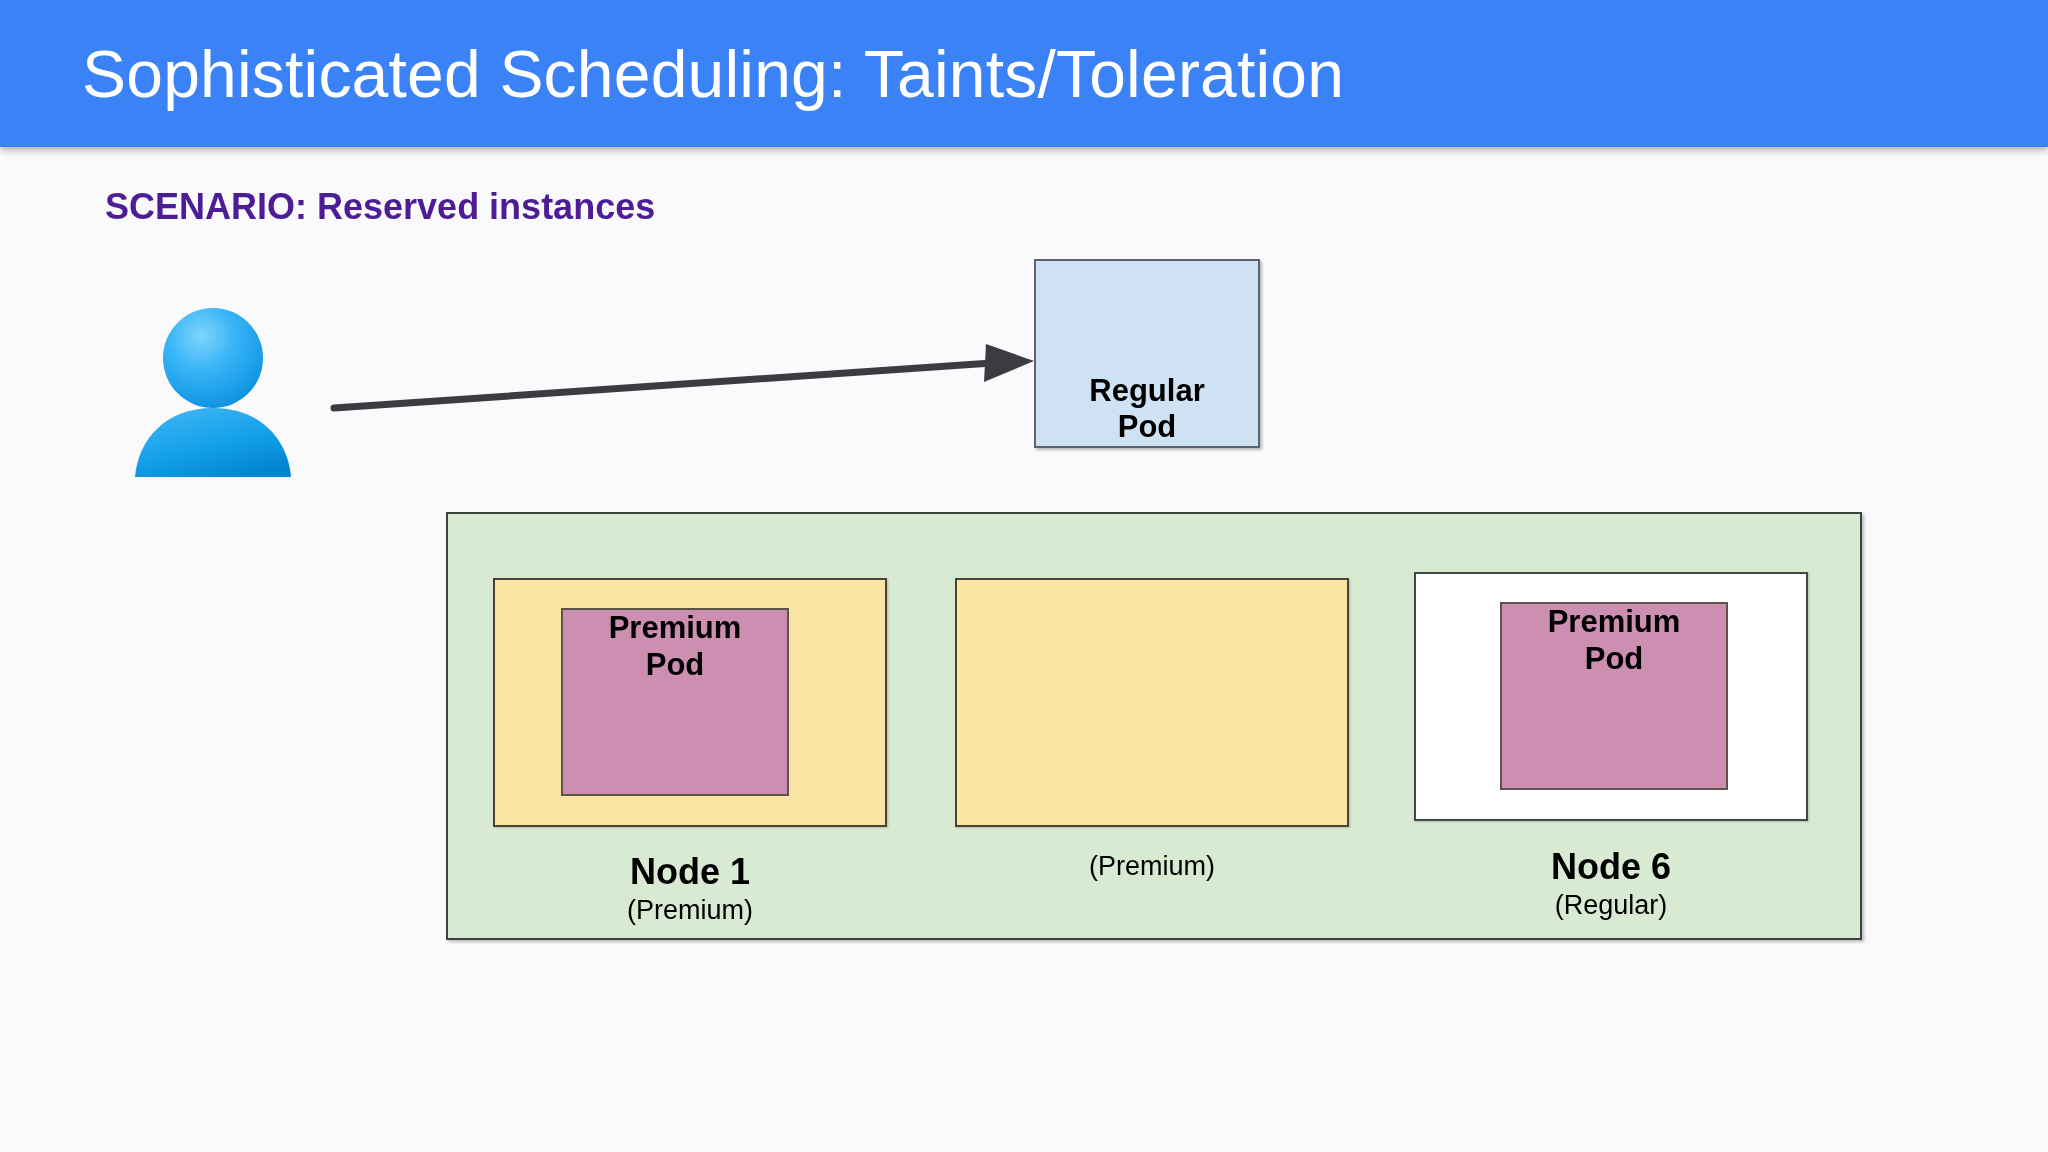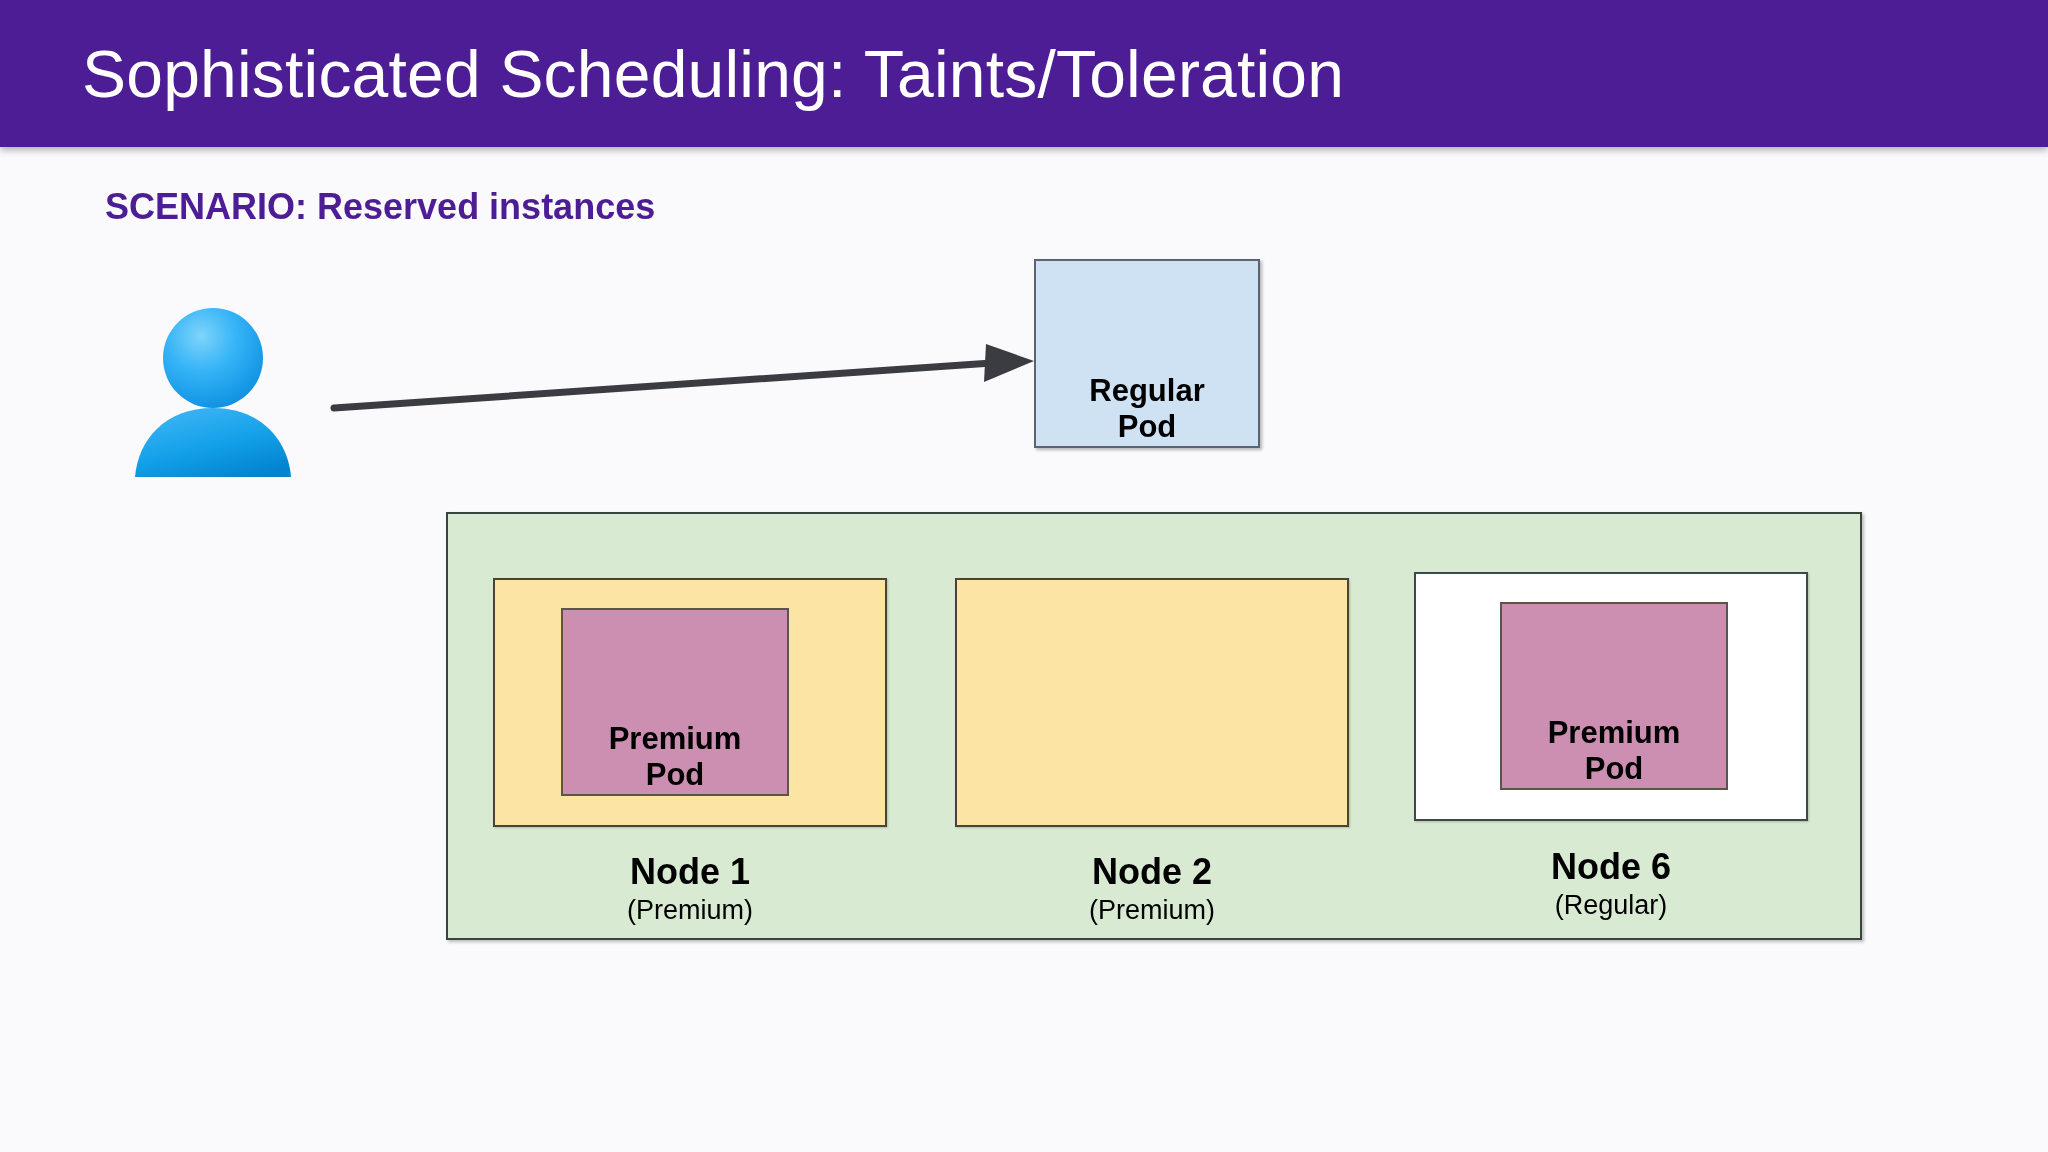--- a/index.html
+++ b/index.html
@@ -20,21 +20,21 @@
     background: #faf9fb;
   }
 
   
   .title-banner {
     position: absolute;
     left: 0;
     top: 0;
     width: 2048px;
     height: 147px;
-    background: #4c1d95;
+    background: #3b82f6;
     box-shadow: 0 3px 7px rgba(0,0,0,0.30);
     z-index: 5;
   }
   .title-text {
     position: absolute;
     left: 82px;
     top: 50%;
     transform: translateY(-50%);
     color: #ffffff;
     font-size: 66px;
@@ -132,21 +132,21 @@
   .node1-box { left: 493px; top: 578px;  width: 394px; height: 249px; }
   .node2-box { left: 955px; top: 578px;  width: 394px; height: 249px; }
   .node3-box { left: 1414px; top: 572px; width: 394px; height: 249px; }
 
   
   .premium-pod {
     position: absolute;
     background: #cc8eb1;
     border: 2px solid #5a5548;
     display: flex;
-    align-items: flex-end;
+    align-items: flex-start;
     justify-content: center;
     text-align: center;
     font-size: 31px;
     font-weight: bold;
     color: #000000;
     line-height: 1.18;
   }
   .pod-in-node1 { left: 561px;  top: 608px; width: 228px; height: 188px; }
   .pod-in-node3 { left: 1500px; top: 602px; width: 228px; height: 188px; }
 
@@ -225,21 +225,20 @@
       <span>Pod</span>
     </div>
   </div>
   <div class="node-label node1-label">
     <span class="name">Node 1</span>
     <span class="tier">(Premium)</span>
   </div>
 
   <div class="node-box node-premium node2-box"></div>
   <div class="node-label node2-label">
-    <span class="name">Node 2</span>
     <span class="tier">(Premium)</span>
   </div>
 
   <div class="node-box node-regular node3-box"></div>
   <div class="premium-pod pod-in-node3">
     <div>
       <span>Premium</span><br>
       <span>Pod</span>
     </div>
   </div>

